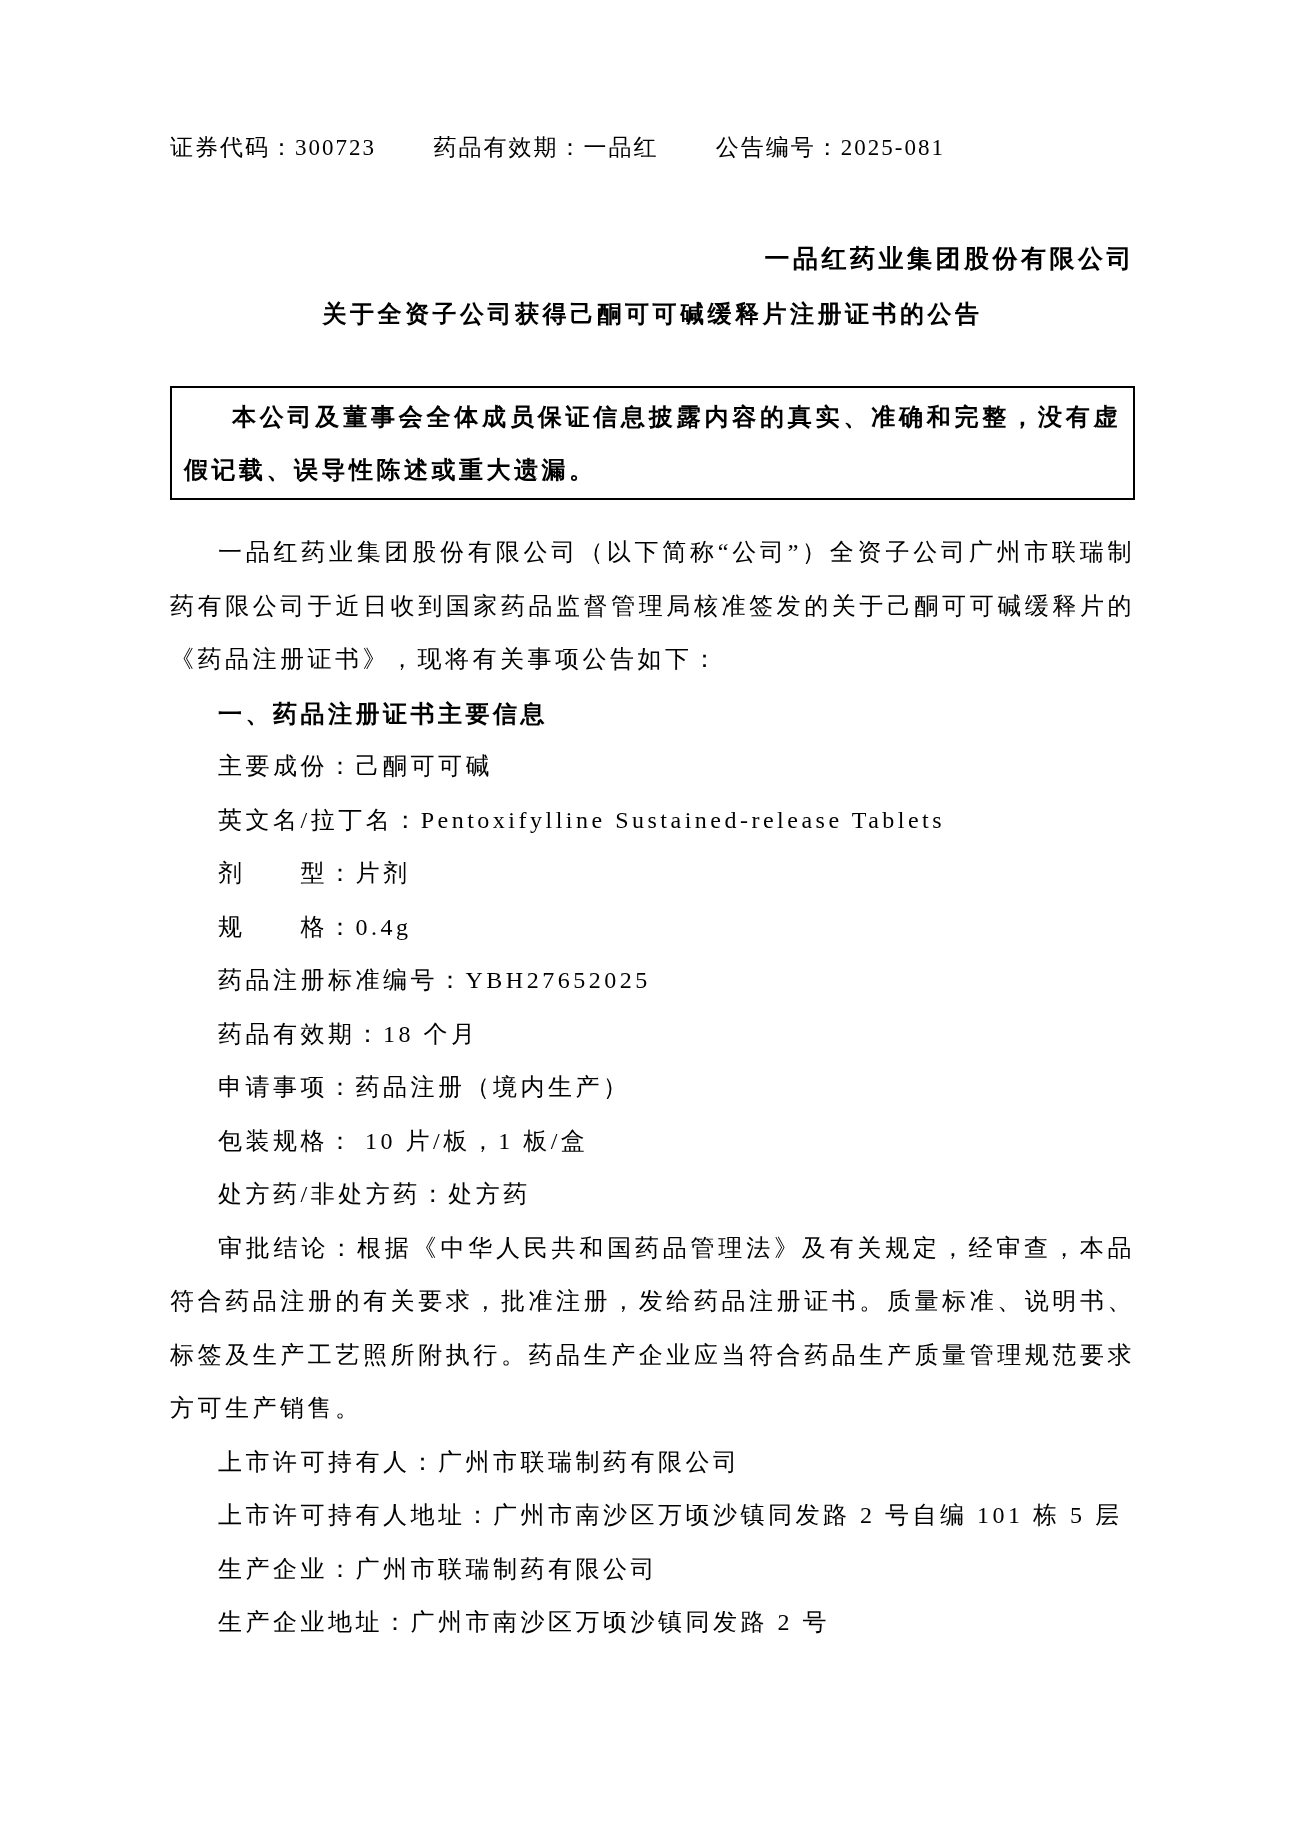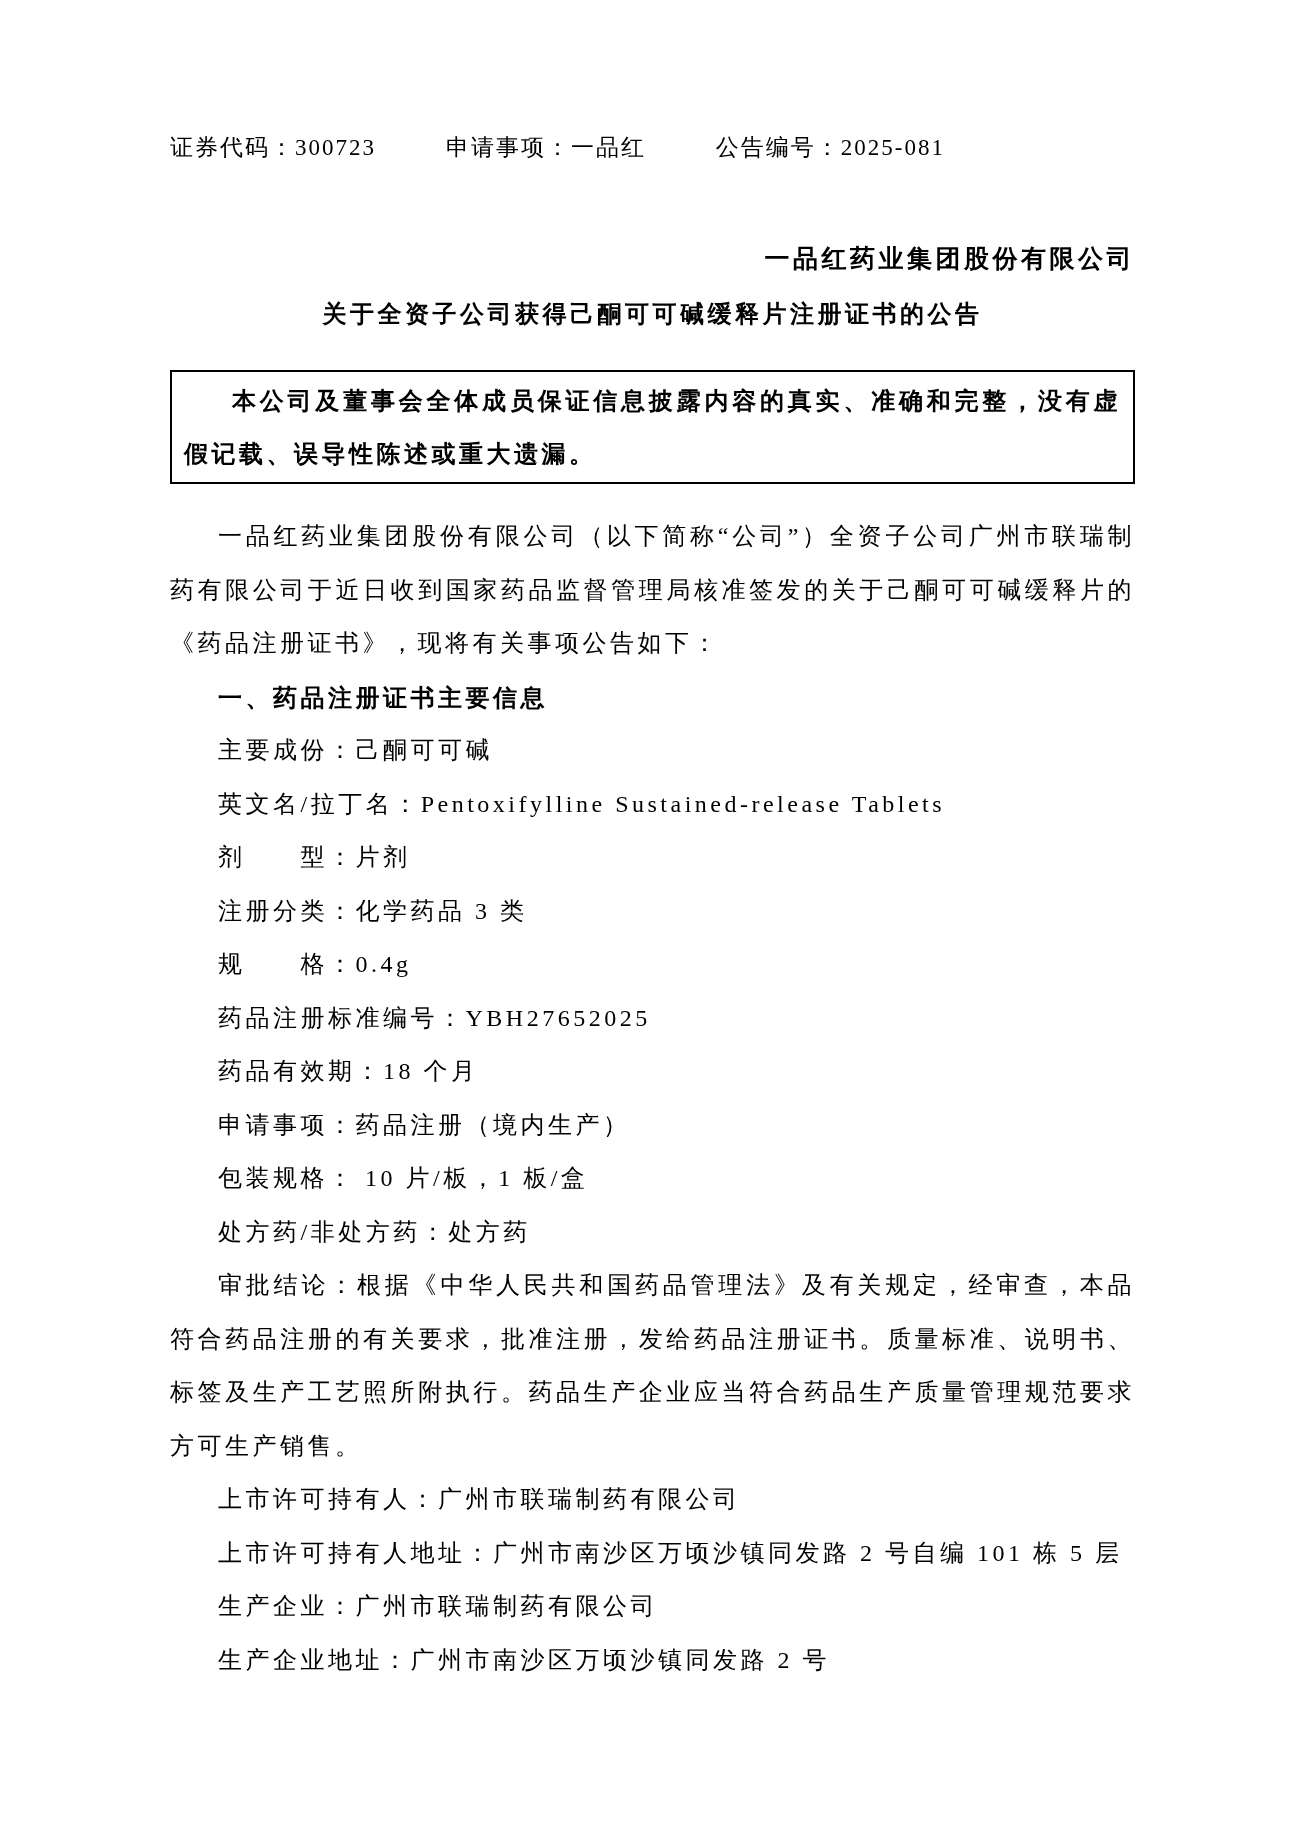--- a/index.html
+++ b/index.html
@@ -39,21 +39,21 @@
     margin-top: 70px;
   }
   .subtitle {
     text-align: center;
     font-size: 24px;
     line-height: 40px;
     margin-top: 16px;
   }
   .disclaimer {
     border: 2px solid #000000;
-    margin-top: 36px;
+    margin-top: 52px;
     padding: 2px 12px;
   }
   .disclaimer p {
     margin: 0;
     line-height: 53px;
     text-indent: 2em;
     text-align: justify;
     font-size: 24px;
   }
   .content p {
@@ -65,39 +65,38 @@
   .content { margin-top: 26px; }
   .sec-heading { font-size: 24px; }
 </style>
 </head>
 <body>
 
 <div class="page">
 
   <div class="doc-header">
     <span>证券代码：300723</span>
-    <span>申请事项：一品红</span>
+    <span>药品有效期：一品红</span>
     <span>公告编号：2025-081</span>
   </div>
 
   <div class="title">一品红药业集团股份有限公司</div>
 
   <div class="subtitle">关于全资子公司获得己酮可可碱缓释片注册证书的公告</div>
 
   <div class="disclaimer">
     <p>本公司及董事会全体成员保证信息披露内容的真实、准确和完整，没有虚假记载、误导性陈述或重大遗漏。</p>
   </div>
 
   <div class="content">
     <p>一品红药业集团股份有限公司（以下简称“公司”）全资子公司广州市联瑞制药有限公司于近日收到国家药品监督管理局核准签发的关于己酮可可碱缓释片的《药品注册证书》，现将有关事项公告如下：</p>
     <p class="sec-heading">一、药品注册证书主要信息</p>
     <p>主要成份：己酮可可碱</p>
     <p>英文名/拉丁名：Pentoxifylline Sustained-release Tablets</p>
     <p>剂　　型：片剂</p>
-    <p>注册分类：化学药品 3 类</p>
     <p>规　　格：0.4g</p>
     <p>药品注册标准编号：YBH27652025</p>
     <p>药品有效期：18 个月</p>
     <p>申请事项：药品注册（境内生产）</p>
     <p>包装规格： 10 片/板，1 板/盒</p>
     <p>处方药/非处方药：处方药</p>
     <p>审批结论：根据《中华人民共和国药品管理法》及有关规定，经审查，本品符合药品注册的有关要求，批准注册，发给药品注册证书。质量标准、说明书、标签及生产工艺照所附执行。药品生产企业应当符合药品生产质量管理规范要求方可生产销售。</p>
     <p>上市许可持有人：广州市联瑞制药有限公司</p>
     <p>上市许可持有人地址：广州市南沙区万顷沙镇同发路 2 号自编 101 栋 5 层</p>
     <p>生产企业：广州市联瑞制药有限公司</p>

